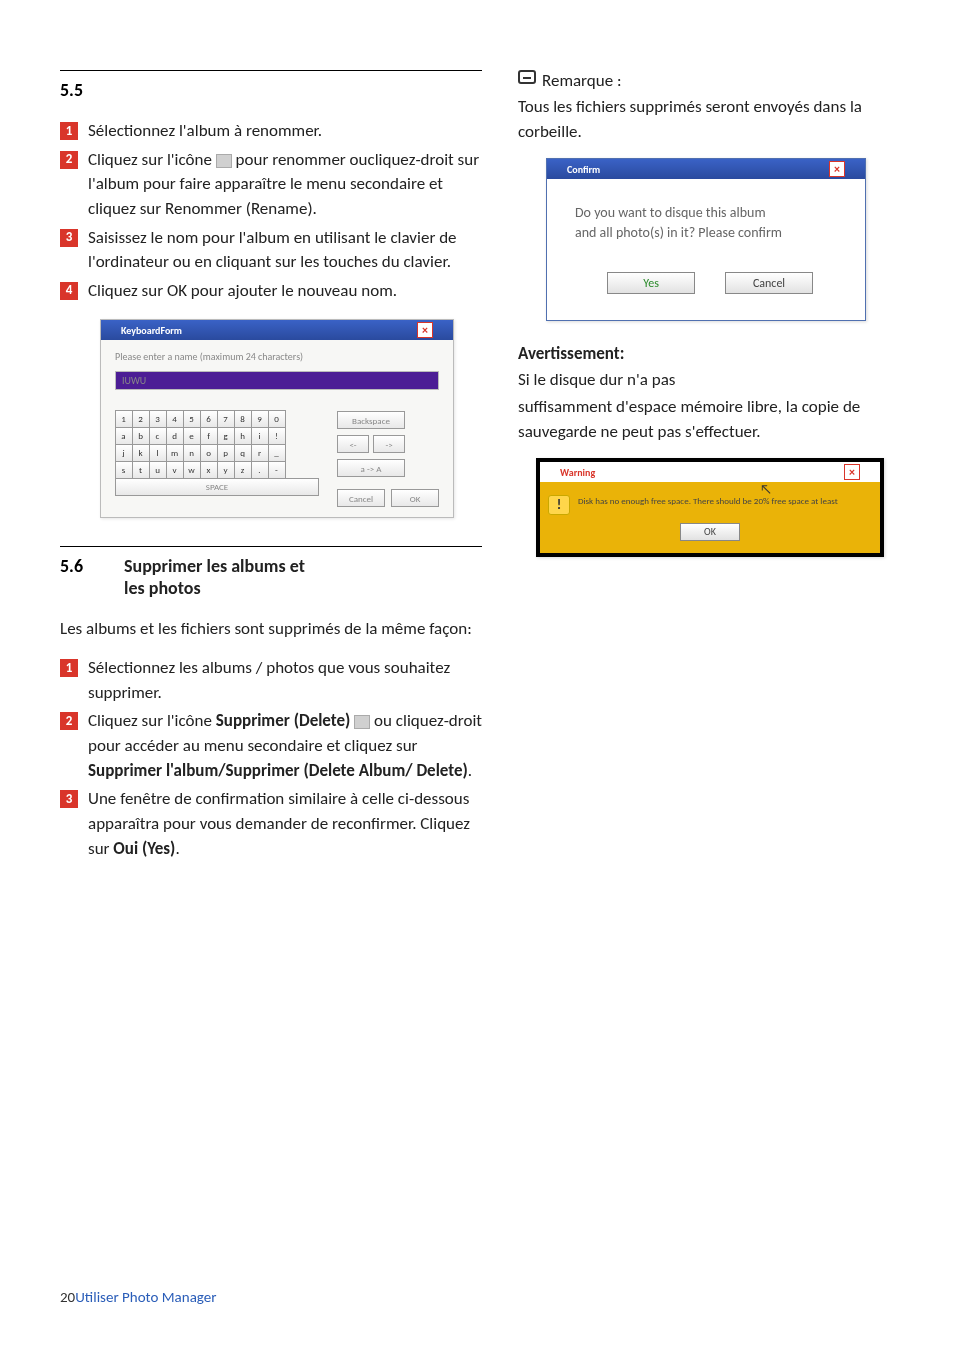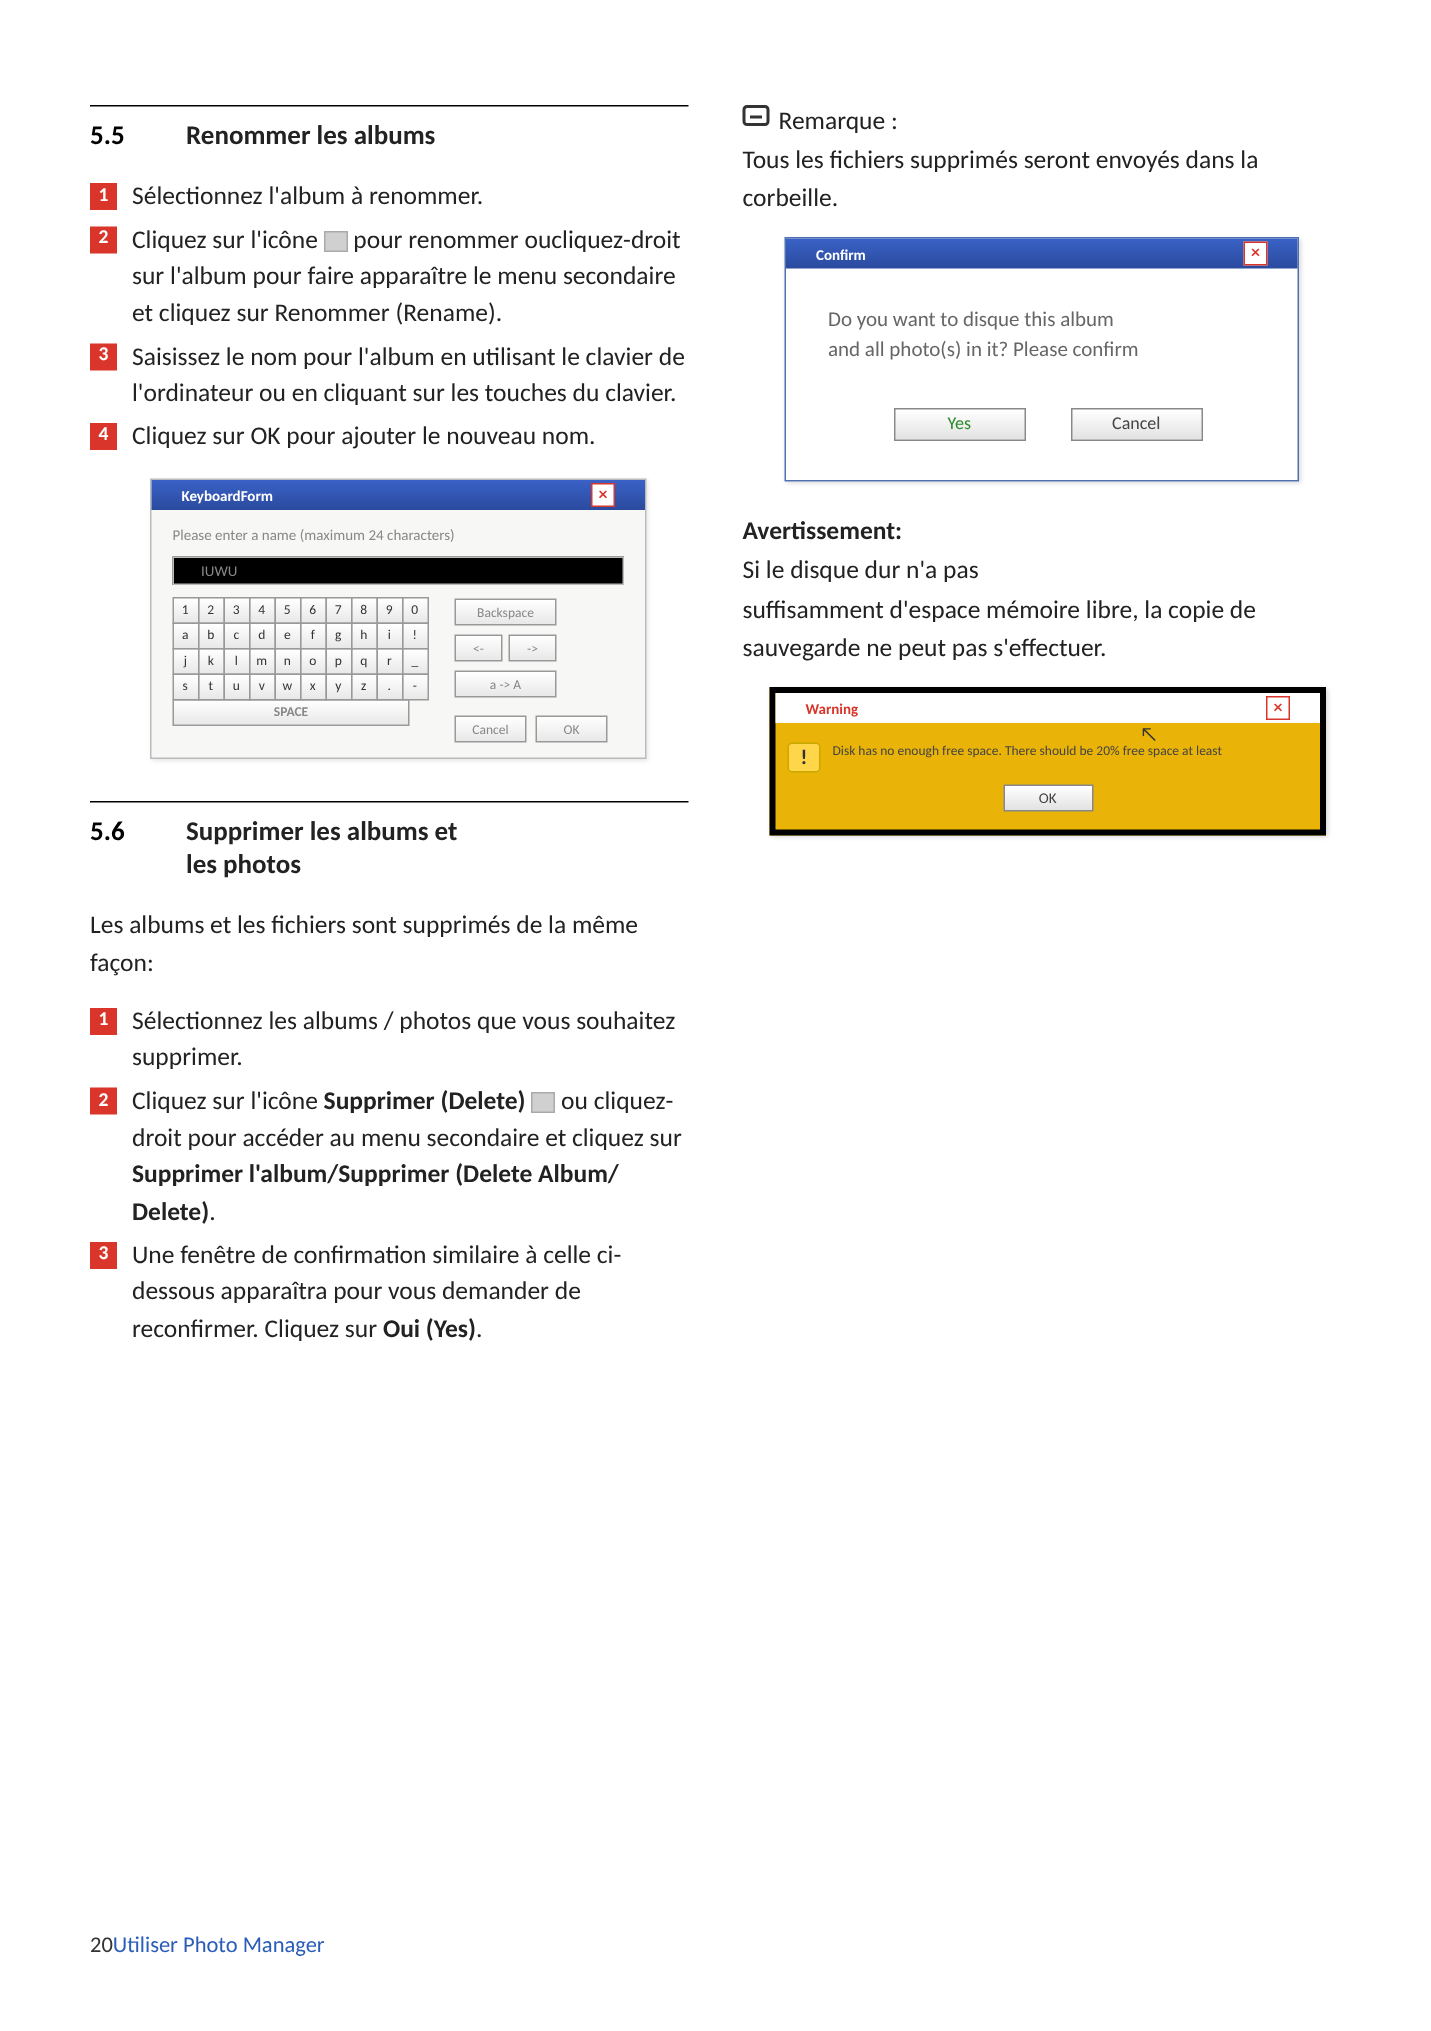--- a/index.html
+++ b/index.html
@@ -45,32 +45,32 @@
   .kbd-titlebar { background: linear-gradient(#3a62c6,#2a4a9e); color:#fff; }
   .confirm-titlebar { background: linear-gradient(#3a62c6,#2a4a9e); color:#fff; }
   .warning-titlebar { background: #fff; color: #d9352a; font-weight: bold; }
   .close-x {
     width: 16px; height: 16px; background: #fff; color:#d9352a; border:1px solid #d9352a;
     display:flex; align-items:center; justify-content:center; font-size:12px; font-weight:bold;
   }
   .neutral-close { background:#fff; border:1px solid #d9352a; color:#d9352a; }
   .kbd-body { padding: 10px 14px; color:#888; }
   .kbd-field {
-    margin: 8px 0 8px 0; background:#000000; border:1px solid #bbb; padding:2px 18px; font-size:10px;
+    margin: 8px 0 20px 0; background:#4c1d95; border:1px solid #bbb; padding:2px 6px; font-size:10px;
   }
   .kbd-rows { display:flex; gap: 18px; }
   .kbd-grid { }
   .kbd-row { display:flex; }
   .kbd-key {
     width:18px; height:18px; border:1px solid #999; background:linear-gradient(#fff,#e8e8e8);
     font-size:9px; display:flex; align-items:center; justify-content:center; margin:-0.5px;
     color:#333;
   }
-  .kbd-space { width:158px; height:18px; border:1px solid #999; background:linear-gradient(#fff,#e8e8e8);
-    font-size:9px; display:flex; align-items:center; justify-content:center; margin-top:-0.5px;font-weight:bold;}
+  .kbd-space { width:204px; height:18px; border:1px solid #999; background:linear-gradient(#fff,#e8e8e8);
+    font-size:9px; display:flex; align-items:center; justify-content:center; margin-top:-0.5px;}
   .kbd-side { display:flex; flex-direction:column; gap:6px; margin-top:1px;}
   .kbd-btn, .kbd-btn-half {
     height:18px; border:1px solid #999; background:linear-gradient(#fff,#e8e8e8);
     font-size:9px; display:flex; align-items:center; justify-content:center;
   }
   .kbd-btn { width:68px; }
   .kbd-half-row { display:flex; gap:4px; }
   .kbd-btn-half { width:32px; }
   .kbd-footer { display:flex; justify-content:flex-end; gap:6px; margin-top:6px; }
   .kbd-footer .kbd-btn { width:48px; }
@@ -117,21 +117,20 @@
 </style>
 </head>
 <body>
 
 <div class="columns">
 
   <div class="col">
     <hr class="section-rule">
     <div class="section-heading">
       <span class="section-num">5.5</span>
-      <span class="section-title">Renommer les albums</span>
     </div>
 
     <ol class="step-list">
       <li>
         <span class="step-badge">1</span>
         <span class="step-text">Sélectionnez l'album à renommer.</span>
       </li>
       <li>
         <span class="step-badge">2</span>
         <span class="step-text">

